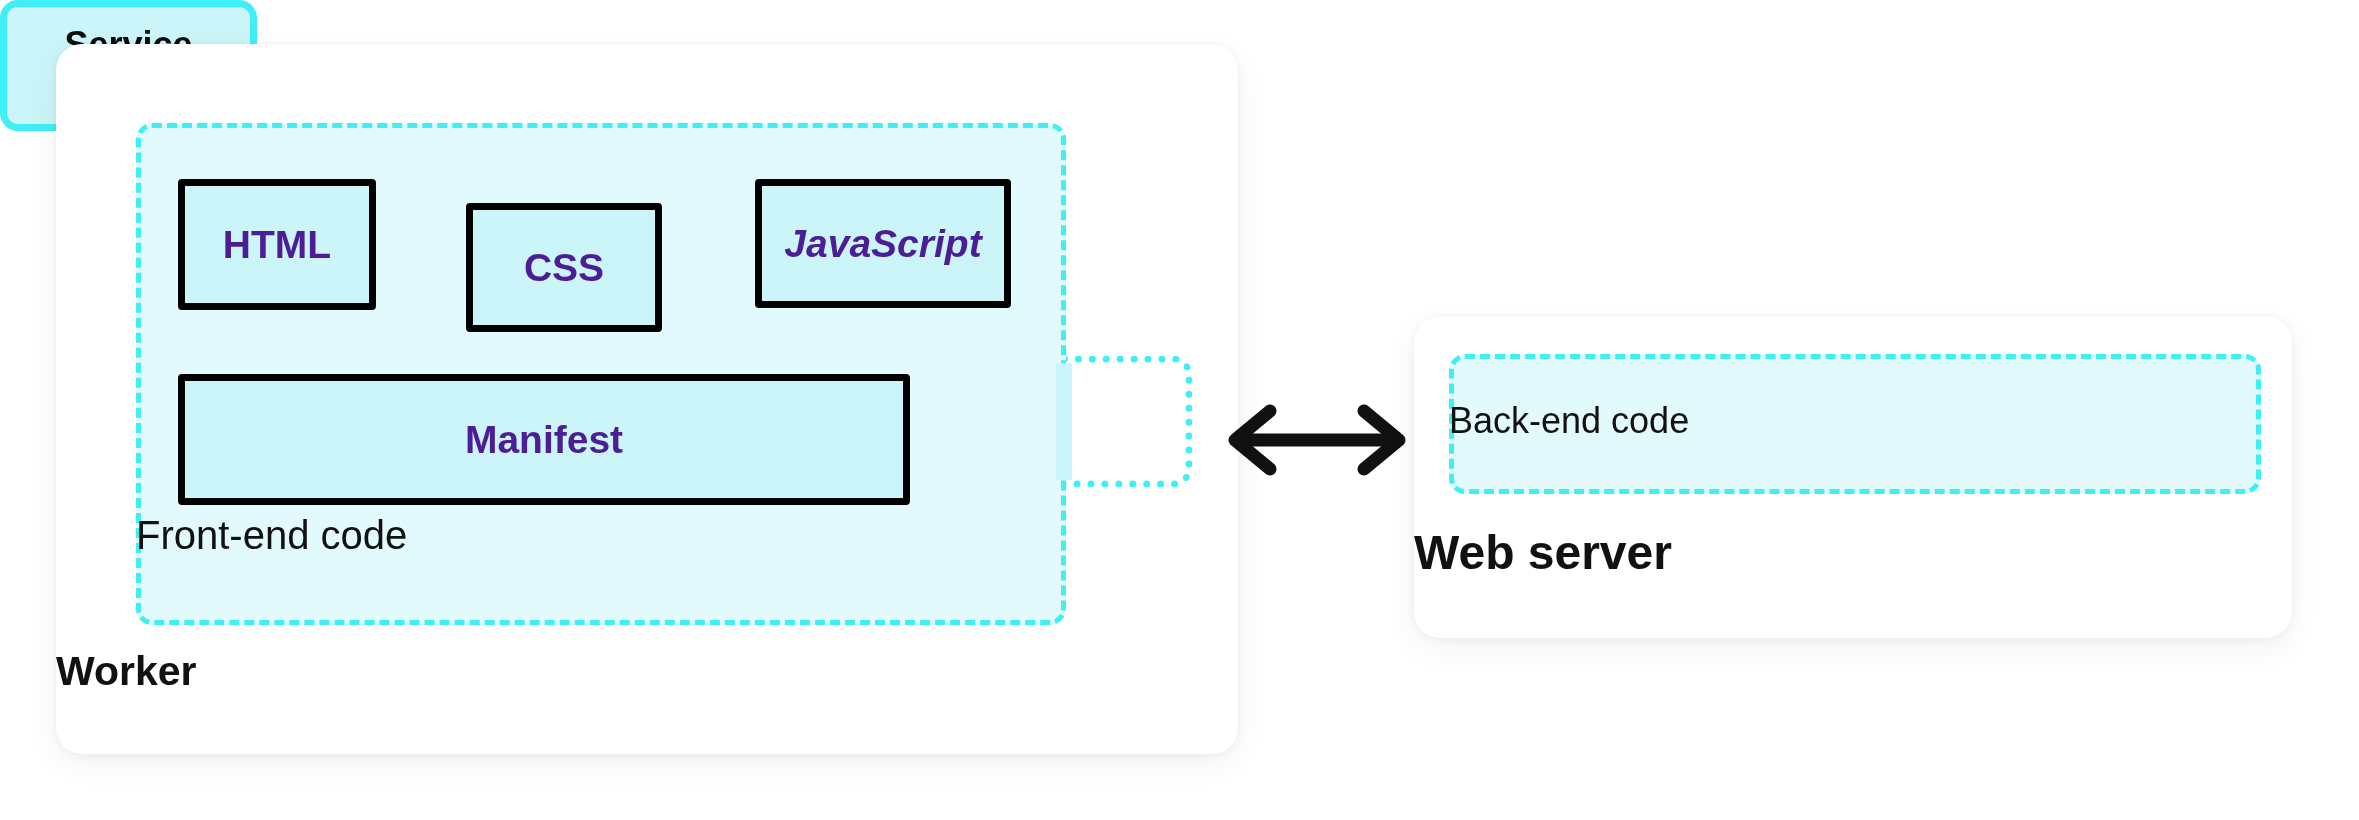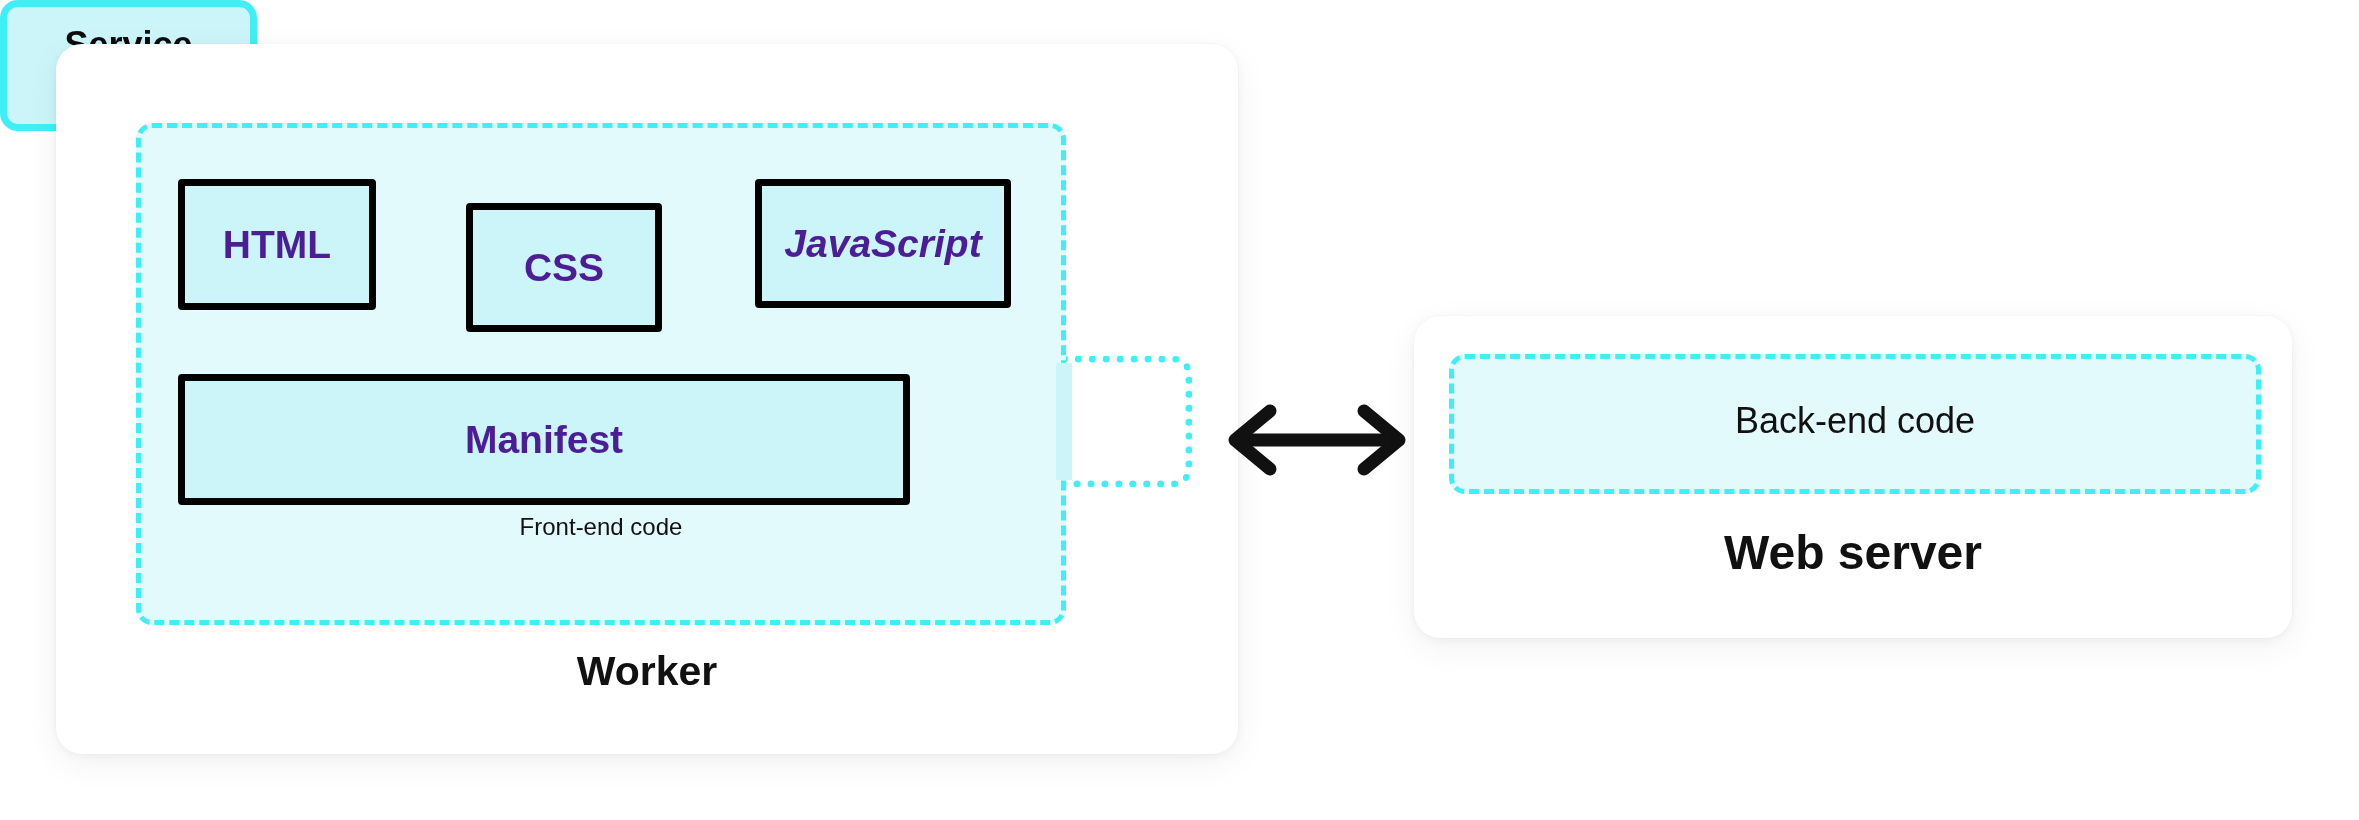--- a/index.html
+++ b/index.html
@@ -123,28 +123,28 @@
     width: 16px;
     height: 117px;
     background: #CBF5F9;
     z-index: 5;
   }
 
   
   .caption {
     position: absolute;
     color: #111111;
-    text-align: center;
+    text-align: left;
     white-space: nowrap;
   }
   #label-frontend {
     left: 136px;
     top: 513px;
     width: 930px;
-    font-size: 24px;
+    font-size: 40px;
     font-weight: normal;
   }
   #label-device {
     left: 56px;
     top: 648px;
     width: 1182px;
     font-size: 41px;
     font-weight: bold;
   }
   #label-backend {

